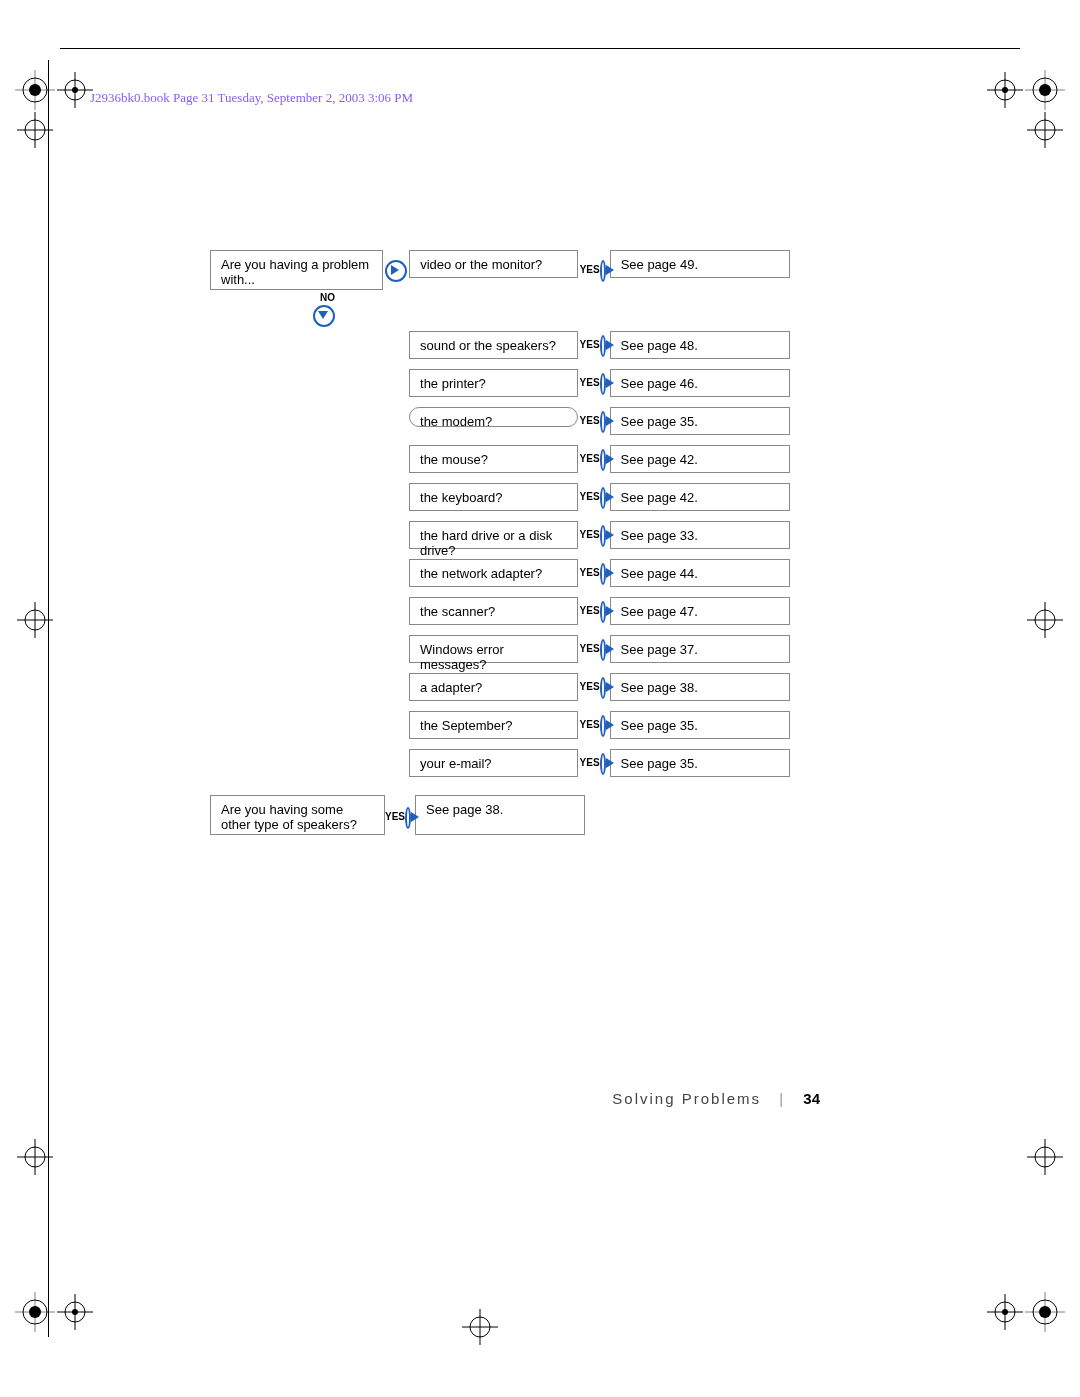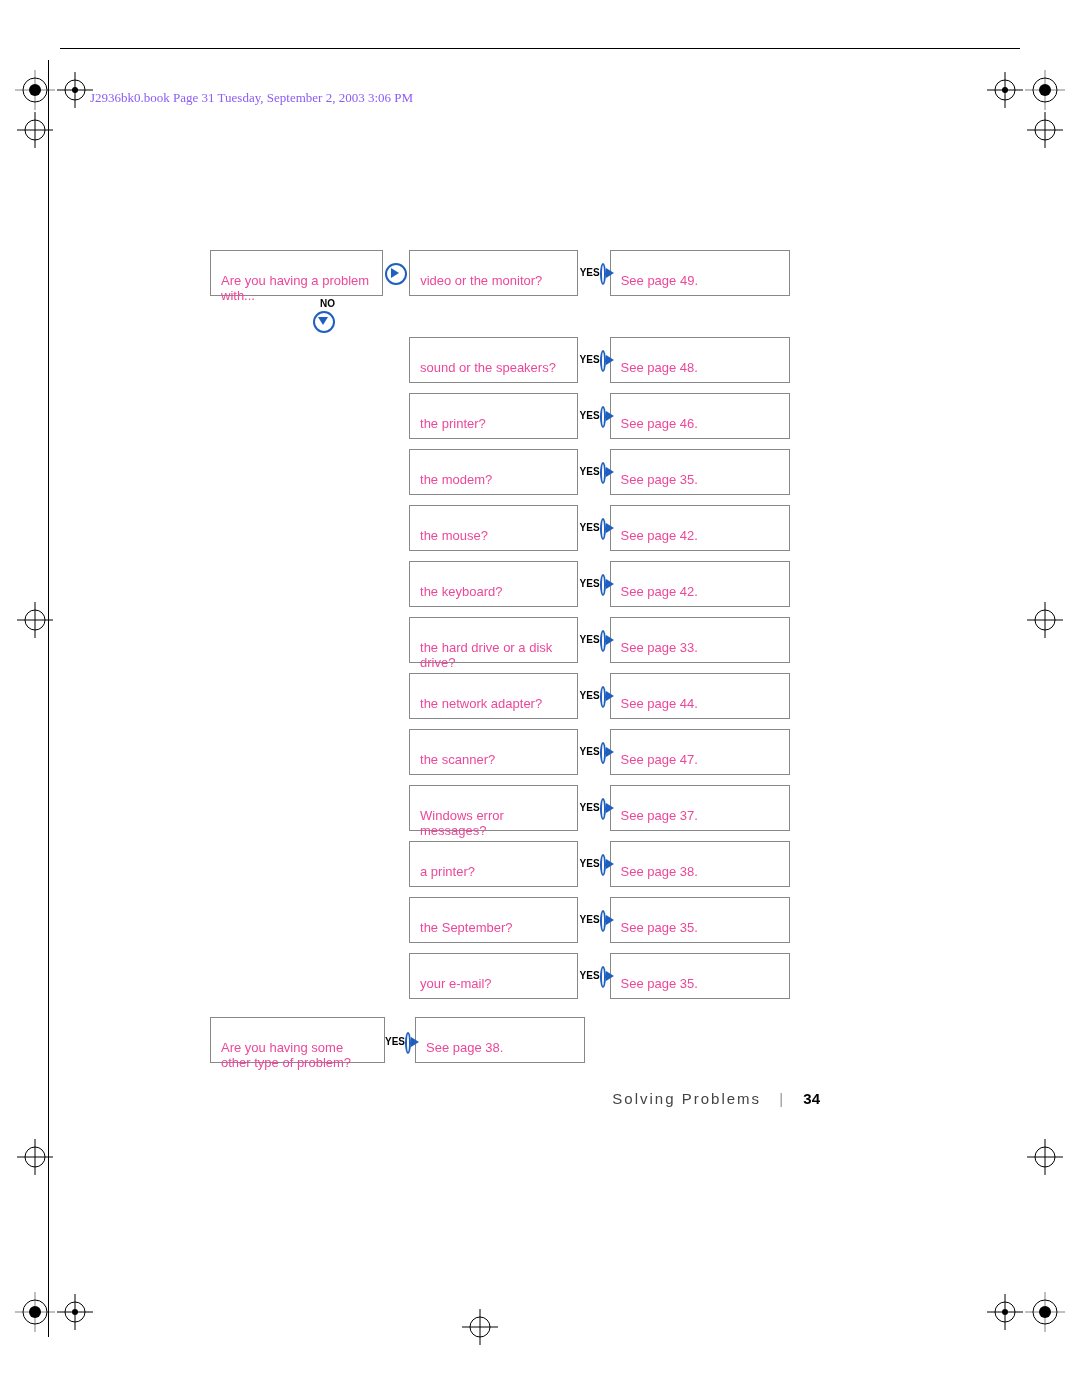--- a/index.html
+++ b/index.html
@@ -2,21 +2,21 @@
 <html><head>
 <meta charset="utf-8">
 <style>
   html,body{margin:0;padding:0;background:#fff;font-family:"Helvetica Neue",Helvetica,Arial,sans-serif;}
   .page{width:1080px;height:1397px;position:relative;background:#fff;}
   .crop-line-top{position:absolute;left:60px;right:60px;top:48px;border-top:1px solid #000;}
   .crop-line-left{position:absolute;top:60px;bottom:60px;left:48px;border-left:1px solid #000;}
   .header-line{position:absolute;left:90px;top:90px;font-family:"Times New Roman",serif;font-size:13px;color:#8b5cf6;}
   .content{position:absolute;left:210px;top:250px;width:580px;}
   .row{display:flex;align-items:stretch;margin-bottom:10px;}
-  .box{border:1px solid #888;background:#fff;font-size:13px;color:#ec4899;display:flex;align-items:flex-start;padding:22px 10px;box-sizing:border-box;}
+  .box{border:1px solid #888;background:#fff;font-size:13px;color:#000000;display:flex;align-items:flex-start;padding:6px 10px;box-sizing:border-box;}
   .qbox{width:175px;height:40px;}
   .yesblock{display:flex;flex-direction:row;align-items:center;justify-content:center;width:26px;margin-right:4px;font-size:10px;font-weight:bold;color:#000;line-height:1;}
   .yesblock.top{justify-content:flex-start;padding-top:4px;}
   .noblock{width:175px;display:flex;flex-direction:column;align-items:flex-end;font-size:10px;font-weight:bold;color:#000;padding-right:50px;box-sizing:border-box;}
   .arrow-circle{width:18px;height:18px;border:2px solid #1f5fbf;border-radius:50%;position:relative;margin-top:2px;}
   .arrow-circle.right::after{content:"";position:absolute;left:4px;top:3px;width:0;height:0;border-top:5px solid transparent;border-bottom:5px solid transparent;border-left:8px solid #1f5fbf;}
   .arrow-circle.down::after{content:"";position:absolute;left:3px;top:4px;width:0;height:0;border-left:5px solid transparent;border-right:5px solid transparent;border-top:8px solid #1f5fbf;}
   .midcol{width:170px;margin-right:2px;}
   .anscol{width:182px;text-align:center;}
   .first-arrow{display:flex;align-items:center;justify-content:center;width:26px;}
@@ -87,21 +87,21 @@
           <div class="spacer-left"></div>
           <div class="box midcol" style="height:28px;">the printer?</div>
           <div class="yesblock">
             <span>YES</span>
             <div class="arrow-circle right"></div>
           </div>
           <div class="box anscol" style="height:28px;">See page 46.</div>
         </div>
         <div class="row">
           <div class="spacer-left"></div>
-          <div class="box midcol" style="height:32px;">the modem?</div>
+          <div class="box midcol" style="height:20px;border-radius:13px;">the modem?</div>
           <div class="yesblock">
             <span>YES</span>
             <div class="arrow-circle right"></div>
           </div>
           <div class="box anscol" style="height:28px;">See page 35.</div>
         </div>
         <div class="row">
           <div class="spacer-left"></div>
           <div class="box midcol" style="height:28px;">the mouse?</div>
           <div class="yesblock">
@@ -150,21 +150,21 @@
           <div class="spacer-left"></div>
           <div class="box midcol" style="height:28px;">Windows error messages?</div>
           <div class="yesblock">
             <span>YES</span>
             <div class="arrow-circle right"></div>
           </div>
           <div class="box anscol" style="height:28px;">See page 37.</div>
         </div>
         <div class="row">
           <div class="spacer-left"></div>
-          <div class="box midcol" style="height:28px;">a printer?</div>
+          <div class="box midcol" style="height:28px;">a adapter?</div>
           <div class="yesblock">
             <span>YES</span>
             <div class="arrow-circle right"></div>
           </div>
           <div class="box anscol" style="height:28px;">See page 38.</div>
         </div>
         <div class="row">
           <div class="spacer-left"></div>
           <div class="box midcol" style="height:28px;">the September?</div>
           <div class="yesblock">
@@ -178,21 +178,21 @@
           <div class="box midcol" style="height:28px;">your e-mail?</div>
           <div class="yesblock">
             <span>YES</span>
             <div class="arrow-circle right"></div>
           </div>
           <div class="box anscol" style="height:28px;">See page 35.</div>
         </div>
       </div>
 
     <div class="row" style="margin-top:18px;">
-      <div class="box qbox">Are you having some other type of problem?</div>
+      <div class="box qbox">Are you having some other type of speakers?</div>
       <div class="yesblock top">
         <span>YES</span>
         <div class="arrow-circle right"></div>
       </div>
       <div class="box midcol" style="height:40px;">See page 38.</div>
     </div>
   </div>
 
   <div class="footer">
     <span>Solving Problems</span>

